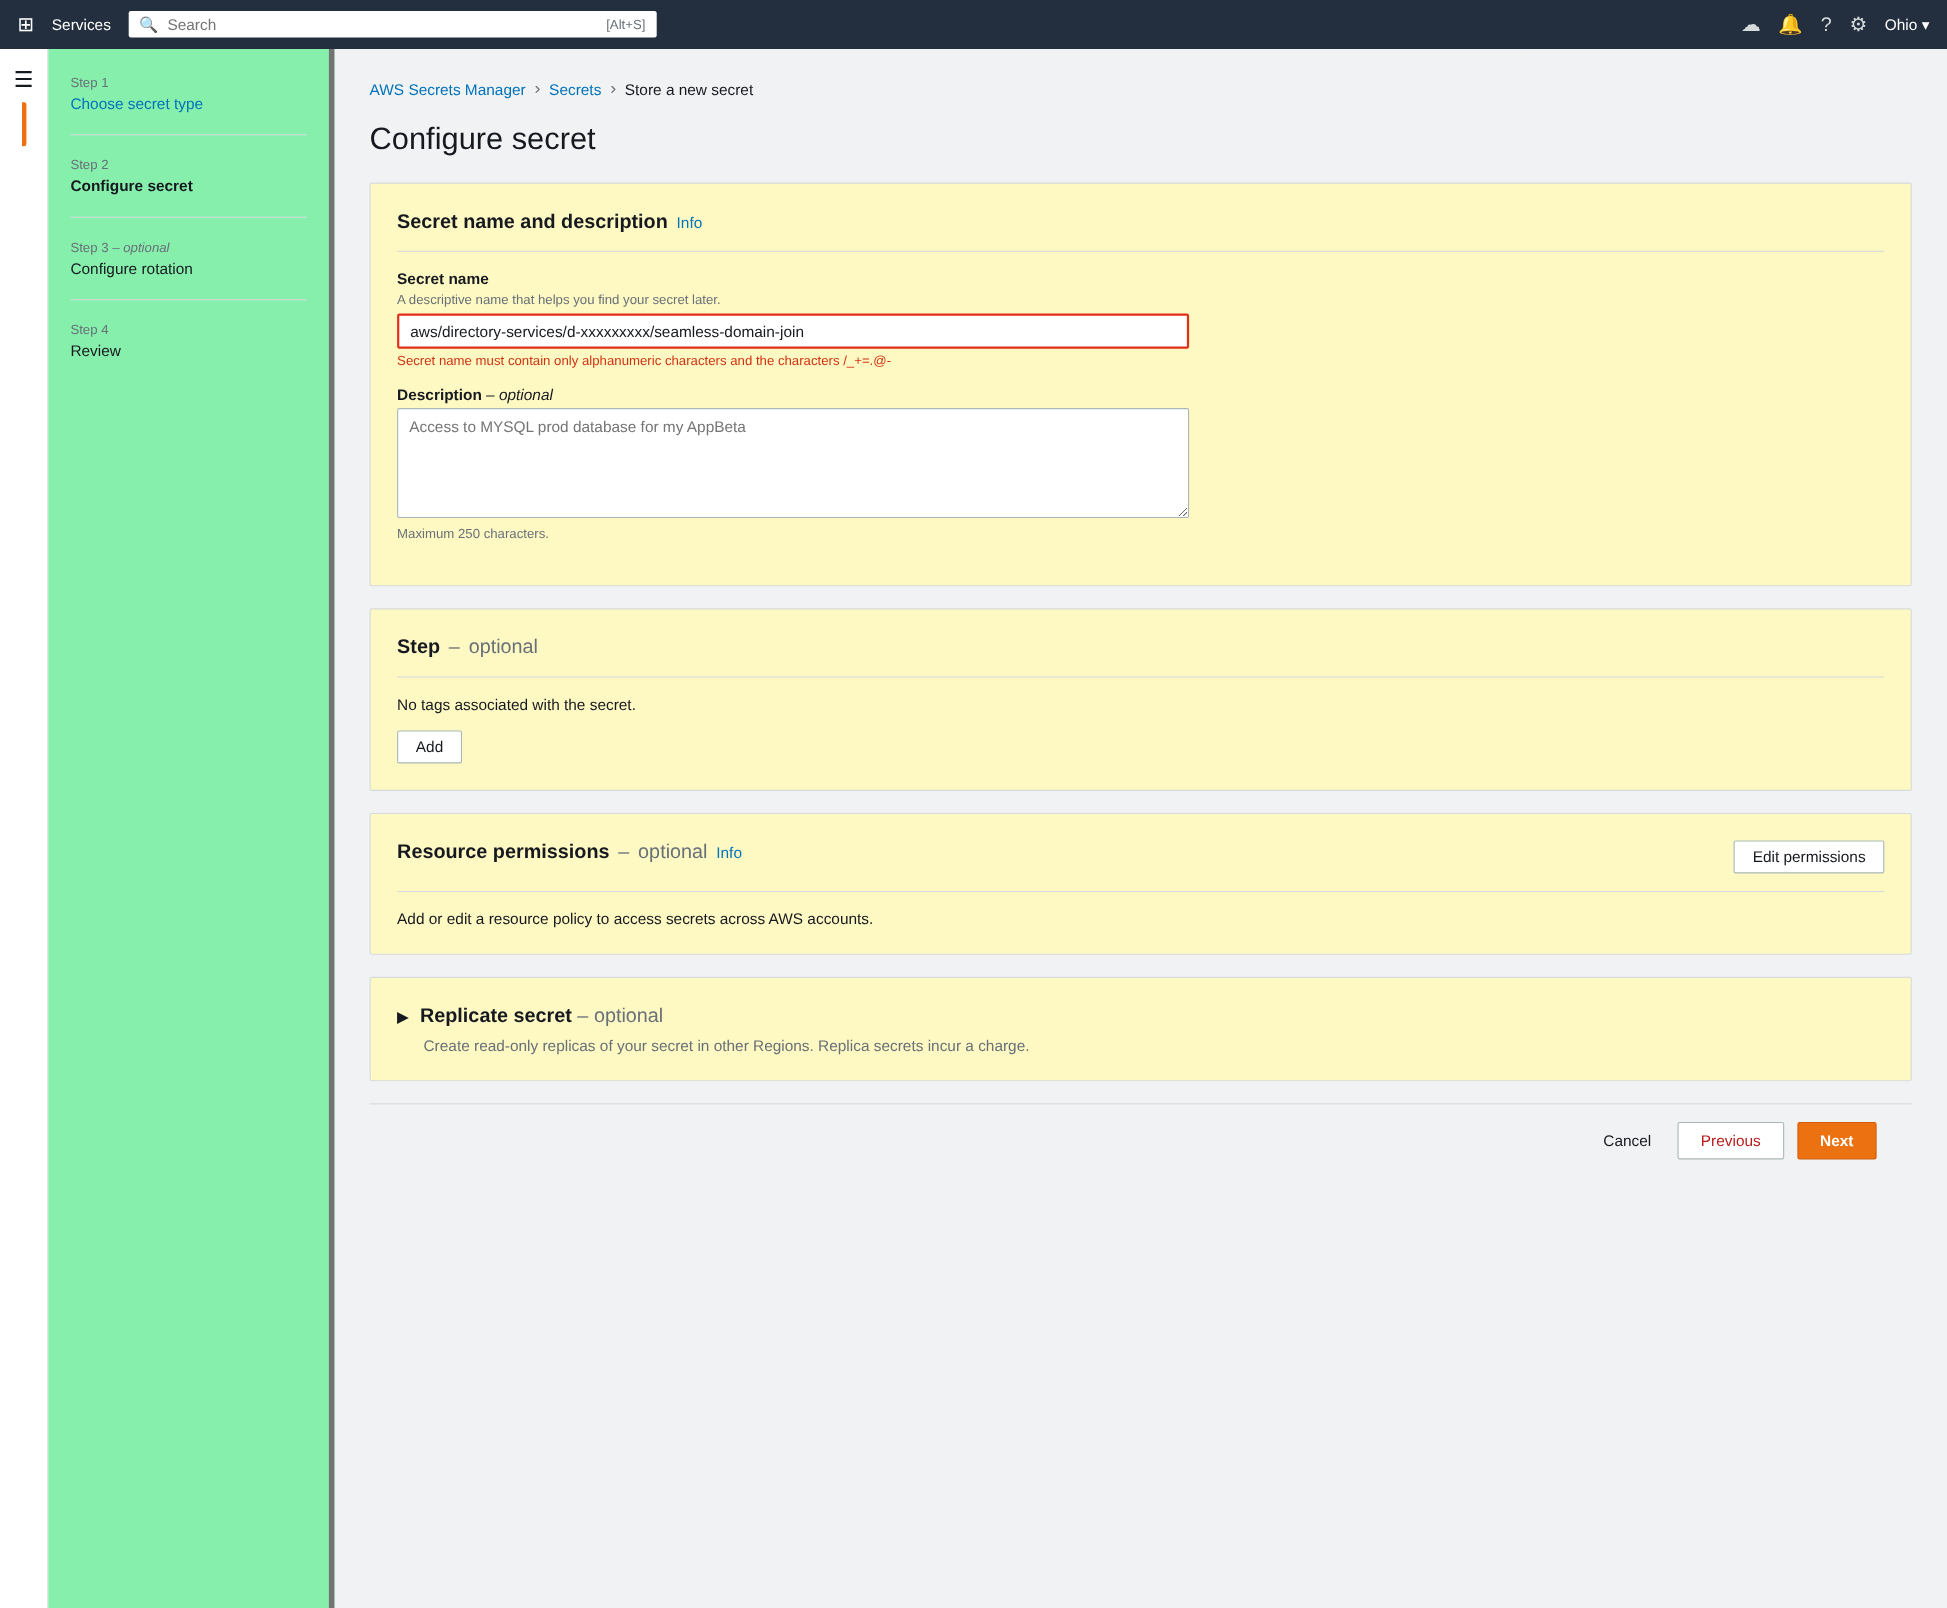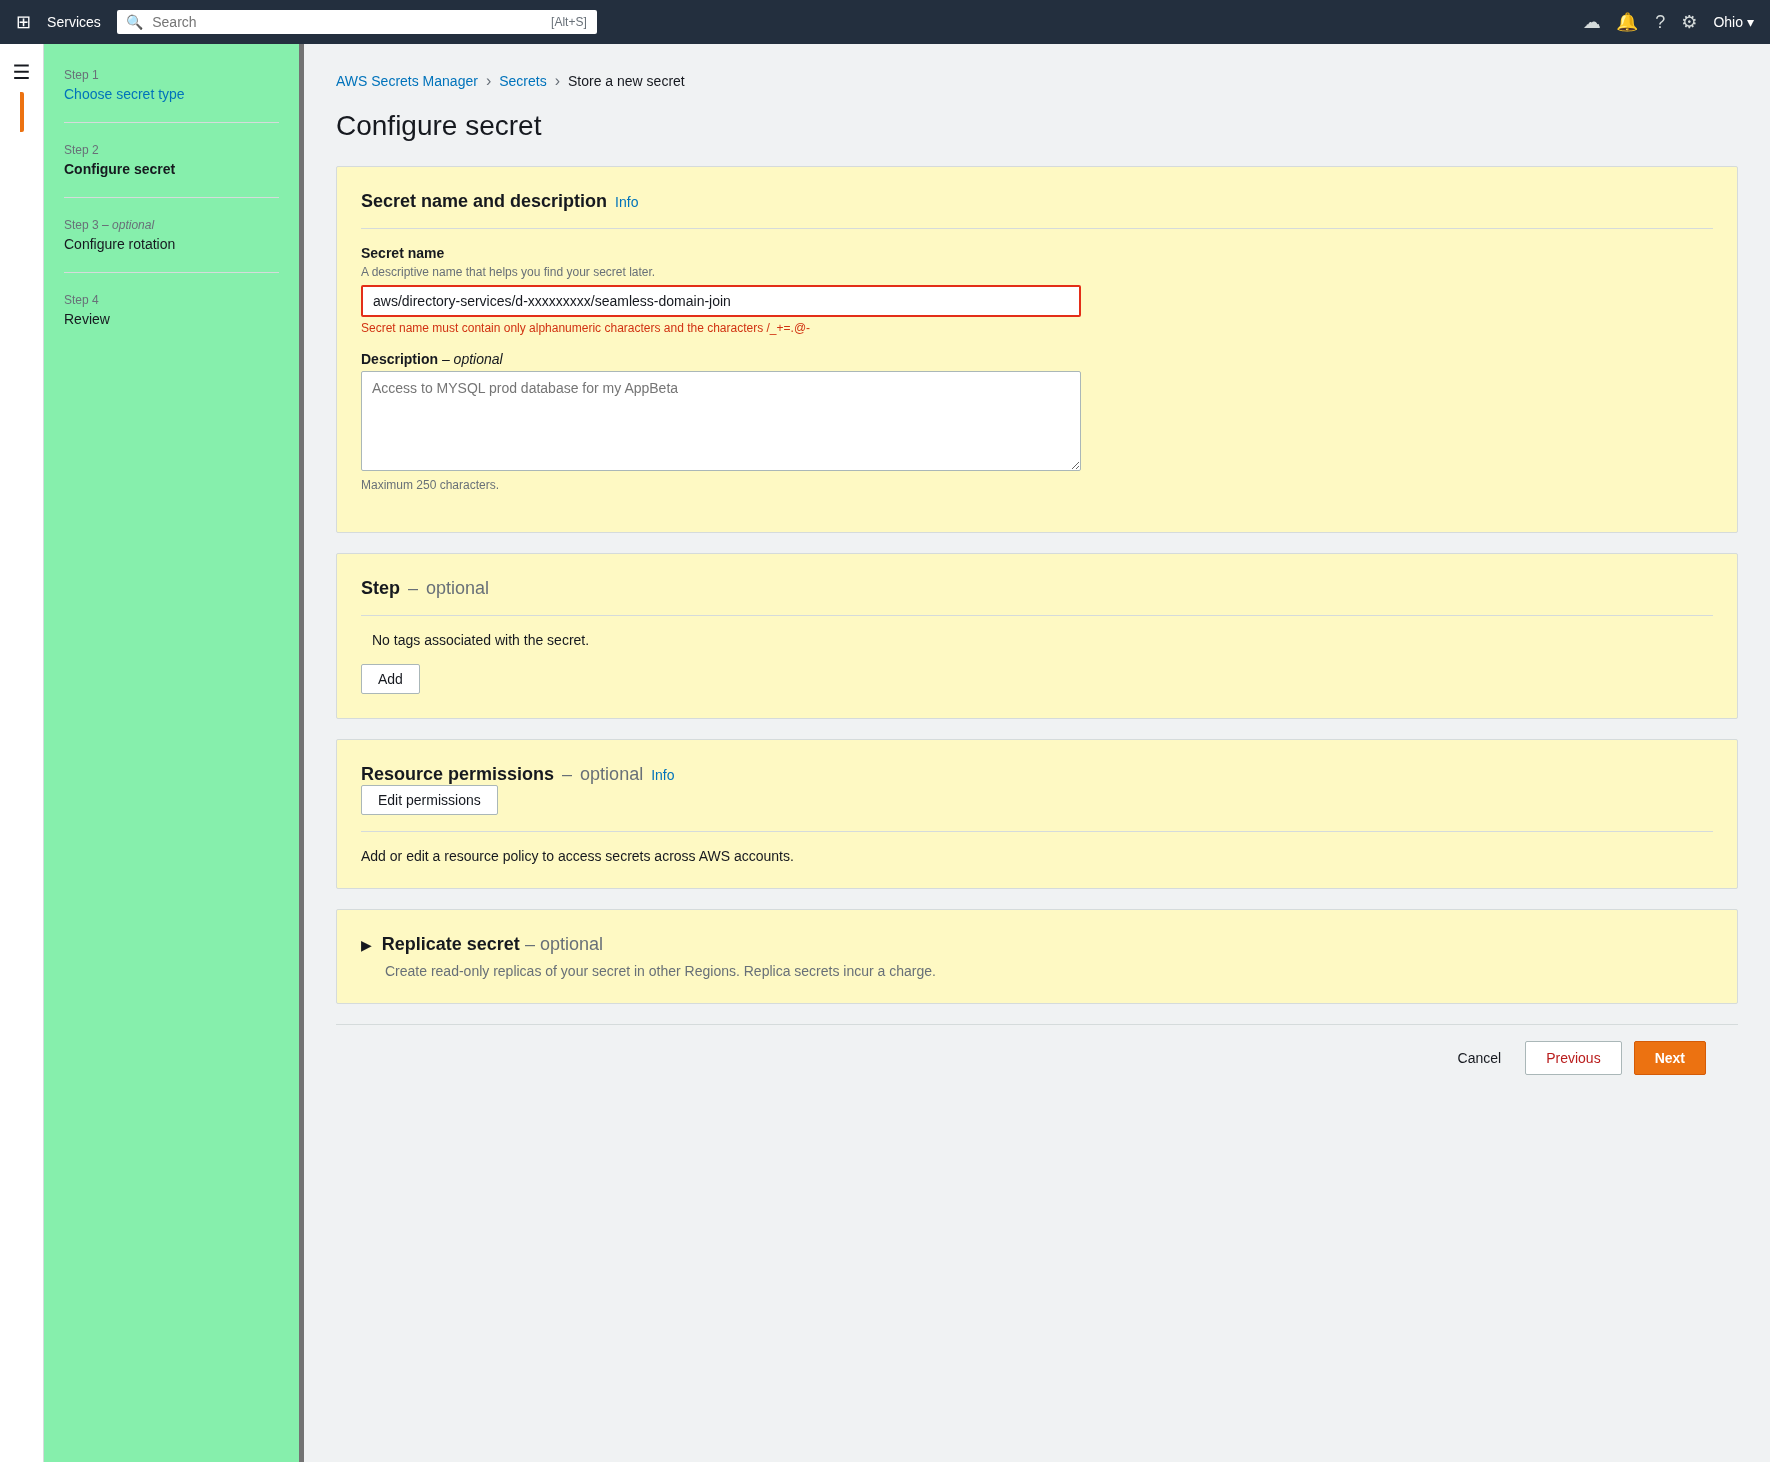--- a/index.html
+++ b/index.html
@@ -148,40 +148,39 @@
       border: 1px solid #aab7b8;
       border-radius: 2px;
       font-size: 14px;
       color: #687078;
       resize: vertical;
       font-family: inherit;
     }
     .form-max-hint { font-size: 12px; color: #687078; margin-top: 4px; }
 
     
-    .no-tags-text { color: #16191f; font-size: 14px; margin-bottom: 16px; margin-left: 11px; }
+    .no-tags-text { color: #16191f; font-size: 14px; margin-bottom: 16px; }
     .btn-secondary {
       background: #fff;
       border: 1px solid #aab7b8;
       border-radius: 2px;
       padding: 6px 16px;
       font-size: 14px;
       cursor: pointer;
       color: #16191f;
     }
 
     
     .resource-perm-header {
       display: flex;
       justify-content: space-between;
       align-items: flex-start;
       padding-bottom: 16px;
       border-bottom: 1px solid #d5dbdb;
       margin-bottom: 16px;
-      flex-direction: column;
     }
     .resource-perm-title {
       font-size: 18px;
       font-weight: 700;
       display: flex;
       align-items: center;
       gap: 8px;
     }
     .resource-perm-desc { font-size: 14px; color: #16191f; }
 

